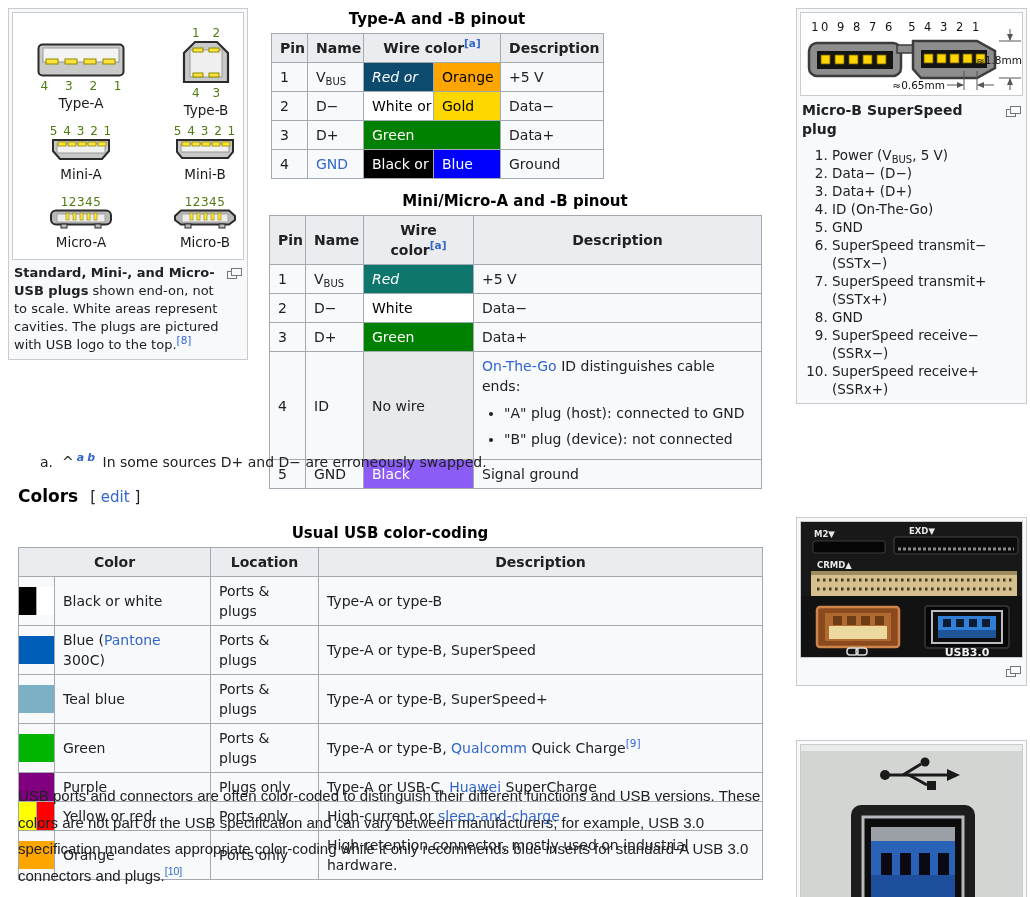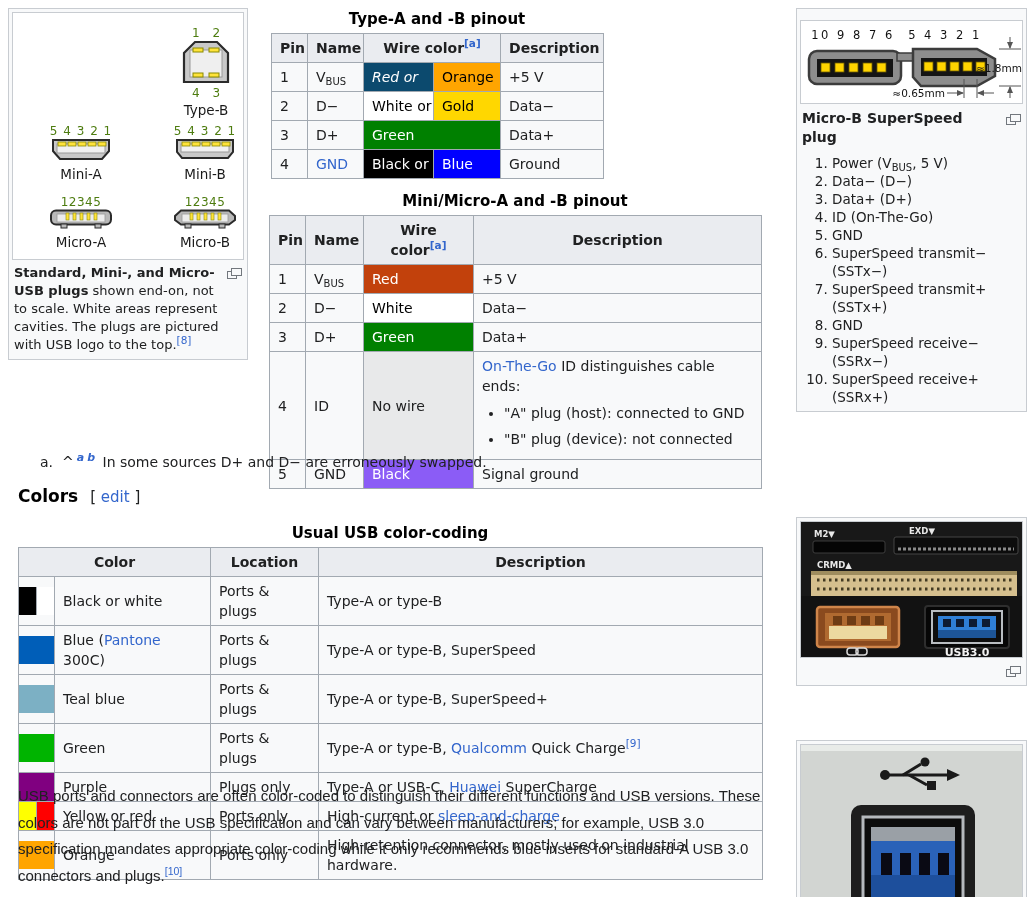--- a/index.html
+++ b/index.html
@@ -56,40 +56,54 @@
   .swrow{display:flex;height:28px;}
   .sw{flex:1;height:100%;}
   .sw + .sw{border-left:1px solid #a2a9b1;}
 
   
   #paragraph{position:absolute;left:18px;top:783px;width:750px;font-size:15px;line-height:26.5px;
              font-family:"Liberation Sans","DejaVu Sans",sans-serif;color:#202122;}
 
   
   #fig-microb{left:796px;top:8px;width:231px;}
-  #fig-microb .thumbimg{height:82px;position:relative;margin-top:8px;}
+  #fig-microb .thumbimg{height:82px;position:relative;}
   #fig-microb .thumbcaption{font-weight:bold;font-size:14px;padding-top:5px;}
   .microb-list{font-size:13.5px;line-height:18px;margin:4px 0 2px 0;padding-left:32px;color:#202122;}
   .microb-list li{margin:0;}
 
   #fig-orange{left:796px;top:517px;width:231px;}
   #fig-orange .thumbimg{height:135px;}
 
   #fig-blueport{left:796px;top:740px;width:231px;height:230px;}
   #fig-blueport .thumbimg{height:210px;}
 </style>
 </head>
 <body>
 
 <div id="page">
 
   <div class="thumb" id="fig-plugs">
     <div class="thumbimg">
       <div class="pluggrid">
 
+        <div class="plugcell" style="left:18px;top:30px;width:100px;">
+          <svg width="88" height="34" viewBox="0 0 88 34">
+            <rect x="1.5" y="1.5" width="85" height="31" rx="4" fill="#c9c9c9" stroke="#2b2b2b" stroke-width="2"></rect>
+            <rect x="6" y="5" width="76" height="14" fill="#f4f4f4" stroke="#9a9a9a" stroke-width="1"></rect>
+            <g fill="#ffe33b" stroke="#8a8a00" stroke-width="1">
+              <rect x="9" y="16" width="12" height="5"></rect>
+                <rect x="28" y="16" width="12" height="5"></rect>
+              <rect x="47" y="16" width="12" height="5"></rect>
+                <rect x="66" y="16" width="12" height="5"></rect>
+            </g>
+          </svg>
+          <div class="pinnums ws-a">4 3 2 1</div>
+          <div class="pluglabel">Type-A</div>
+        </div>
 
         <div class="plugcell" style="left:148px;top:14px;width:90px;">
           <div class="pinnums ws-b">1 2</div>
           <svg width="48" height="44" viewBox="0 0 48 44">
             <path d="M13,2 L35,2 L46,13 L46,42 L2,42 L2,13 Z" fill="#c9c9c9" stroke="#2b2b2b" stroke-width="2.2"></path>
             <rect x="8" y="10" width="32" height="27" fill="#efefef" stroke="#9a9a9a" stroke-width="1"></rect>
             <g fill="#ffe33b" stroke="#8a8a00" stroke-width="1">
               <rect x="11" y="8" width="10" height="4"></rect>
                 <rect x="27" y="8" width="10" height="4"></rect>
               <rect x="11" y="33" width="10" height="4"></rect>
@@ -240,21 +254,21 @@
       <tbody>
           <tr>
         <th>Pin</th>
         <th>Name</th>
         <th><span>Wire color</span><sup class="ref"><a class="link">[a]</a></sup></th>
         <th>Description</th>
       </tr>
       <tr>
         <td>1</td>
         <td><span>V</span><sub class="sb">BUS</sub></td>
-        <td class="wirecell" style="background-color: #c2410c; color: rgb(255, 255, 255);">Red</td>
+        <td class="wirecell" style="background-color: #0f766e; color: rgb(255, 255, 255); font-style: italic;">Red</td>
         <td>+5 V</td>
       </tr>
       <tr>
         <td>2</td>
         <td>D−</td>
         <td class="wirecell" style="background-color: rgb(255, 255, 255); color: rgb(0, 0, 0);">White</td>
         <td>Data−</td>
       </tr>
       <tr>
         <td>3</td>

